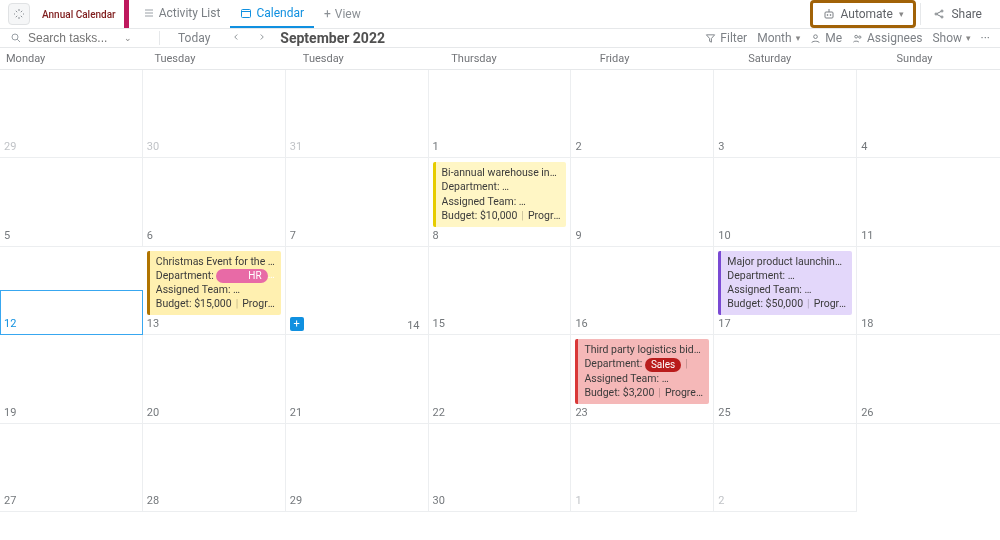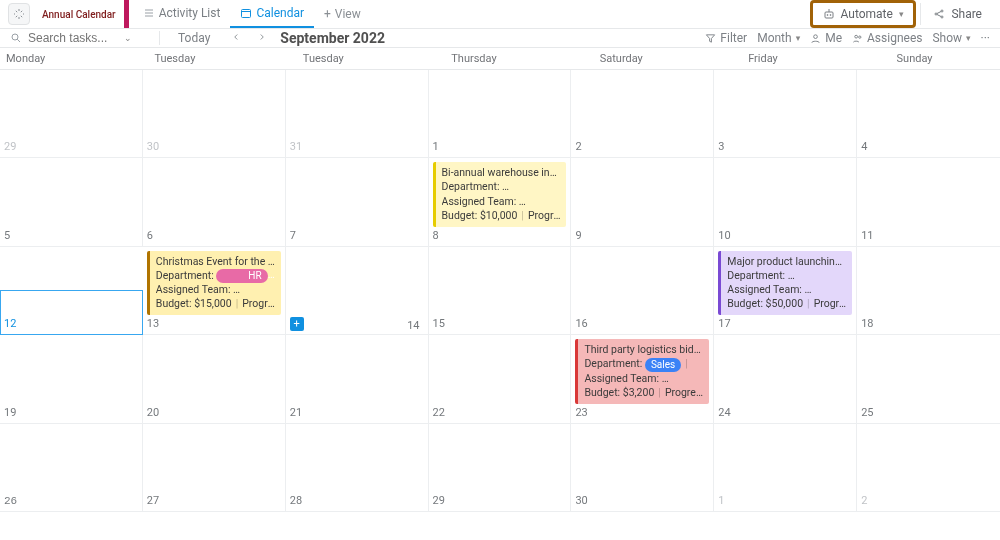--- a/index.html
+++ b/index.html
@@ -51,21 +51,21 @@
 
   
   .ev0 { background:#fff6c5; border-left-color:#e6cc00; }
   .ev1 { background:#fff0b0; border-left-color:#b07400; }
   .ev2 { background:#e3d7fa; border-left-color:#7a4ad4; }
   .ev3 { background:#f5b8b8; border-left-color:#d93838; }
 
   .pill-operations { background:#b0a040; }
   .pill-hr { background:#e86aa6;padding-left:32px; }
   .pill-marketing { background:#38b24b; }
-  .pill-sales { background:#3b82f6; }
+  .pill-sales { background:#b91c1c; }
   .pill-teambeta { background:#3bbf7a; }
   .pill-teamdelta { background:#d8cf3a; color:#555; }
   .pill-teamalpha { background:#e86aa6; }
   .pill-teamchi  { background:#5a67e8; }
 </style>
 </head>
 <body>
 
 <div class="app">
 
@@ -179,22 +179,22 @@
       </div>
       <span style="cursor:pointer;">···</span>
     </div>
   </div>
 
   <div class="calhead" id="calhead">
       <div>Monday</div>
       <div>Tuesday</div>
       <div>Tuesday</div>
       <div>Thursday</div>
+      <div>Friday</div>
       <div>Saturday</div>
-      <div>Friday</div>
       <div>Sunday</div>
     </div>
 
   <div class="calgrid" id="calgrid">
       <div class="cell other">
         <div class="daynum" style="margin-top: auto;">29</div>
       </div>
       <div class="cell other">
         <div class="daynum" style="margin-top: auto;">30</div>
       </div>
@@ -289,27 +289,24 @@
       <div class="cell">
         <div class="event ev3">
           <div class="row">Third party logistics bidding activity</div>
           <div class="row">Department: <span class="pill pill-sales">Sales</span><span class="sep">|</span></div>
           <div class="row">Assigned Team: <span class="pill pill-teamchi">Team Chi</span></div>
           <div class="row">Budget: <span>$3,200</span><span class="sep">|</span>Progress: </div>
         </div>
         <div class="daynum" style="margin-top: auto;">23</div>
       </div>
       <div class="cell">
-        <div class="daynum" style="margin-top: auto;">24</div>
-      </div>
-      <div class="cell">
         <div class="daynum" style="margin-top: auto;">25</div>
       </div>
       <div class="cell">
-        <div class="daynum" style="margin-top: auto; font-family: Liberation Mono, monospace;">26</div>
+        <div class="daynum" style="margin-top: auto;">26</div>
       </div>
       <div class="cell">
         <div class="daynum" style="margin-top: auto;">27</div>
       </div>
       <div class="cell">
         <div class="daynum" style="margin-top: auto;">28</div>
       </div>
       <div class="cell">
         <div class="daynum" style="margin-top: auto;">29</div>
       </div>

